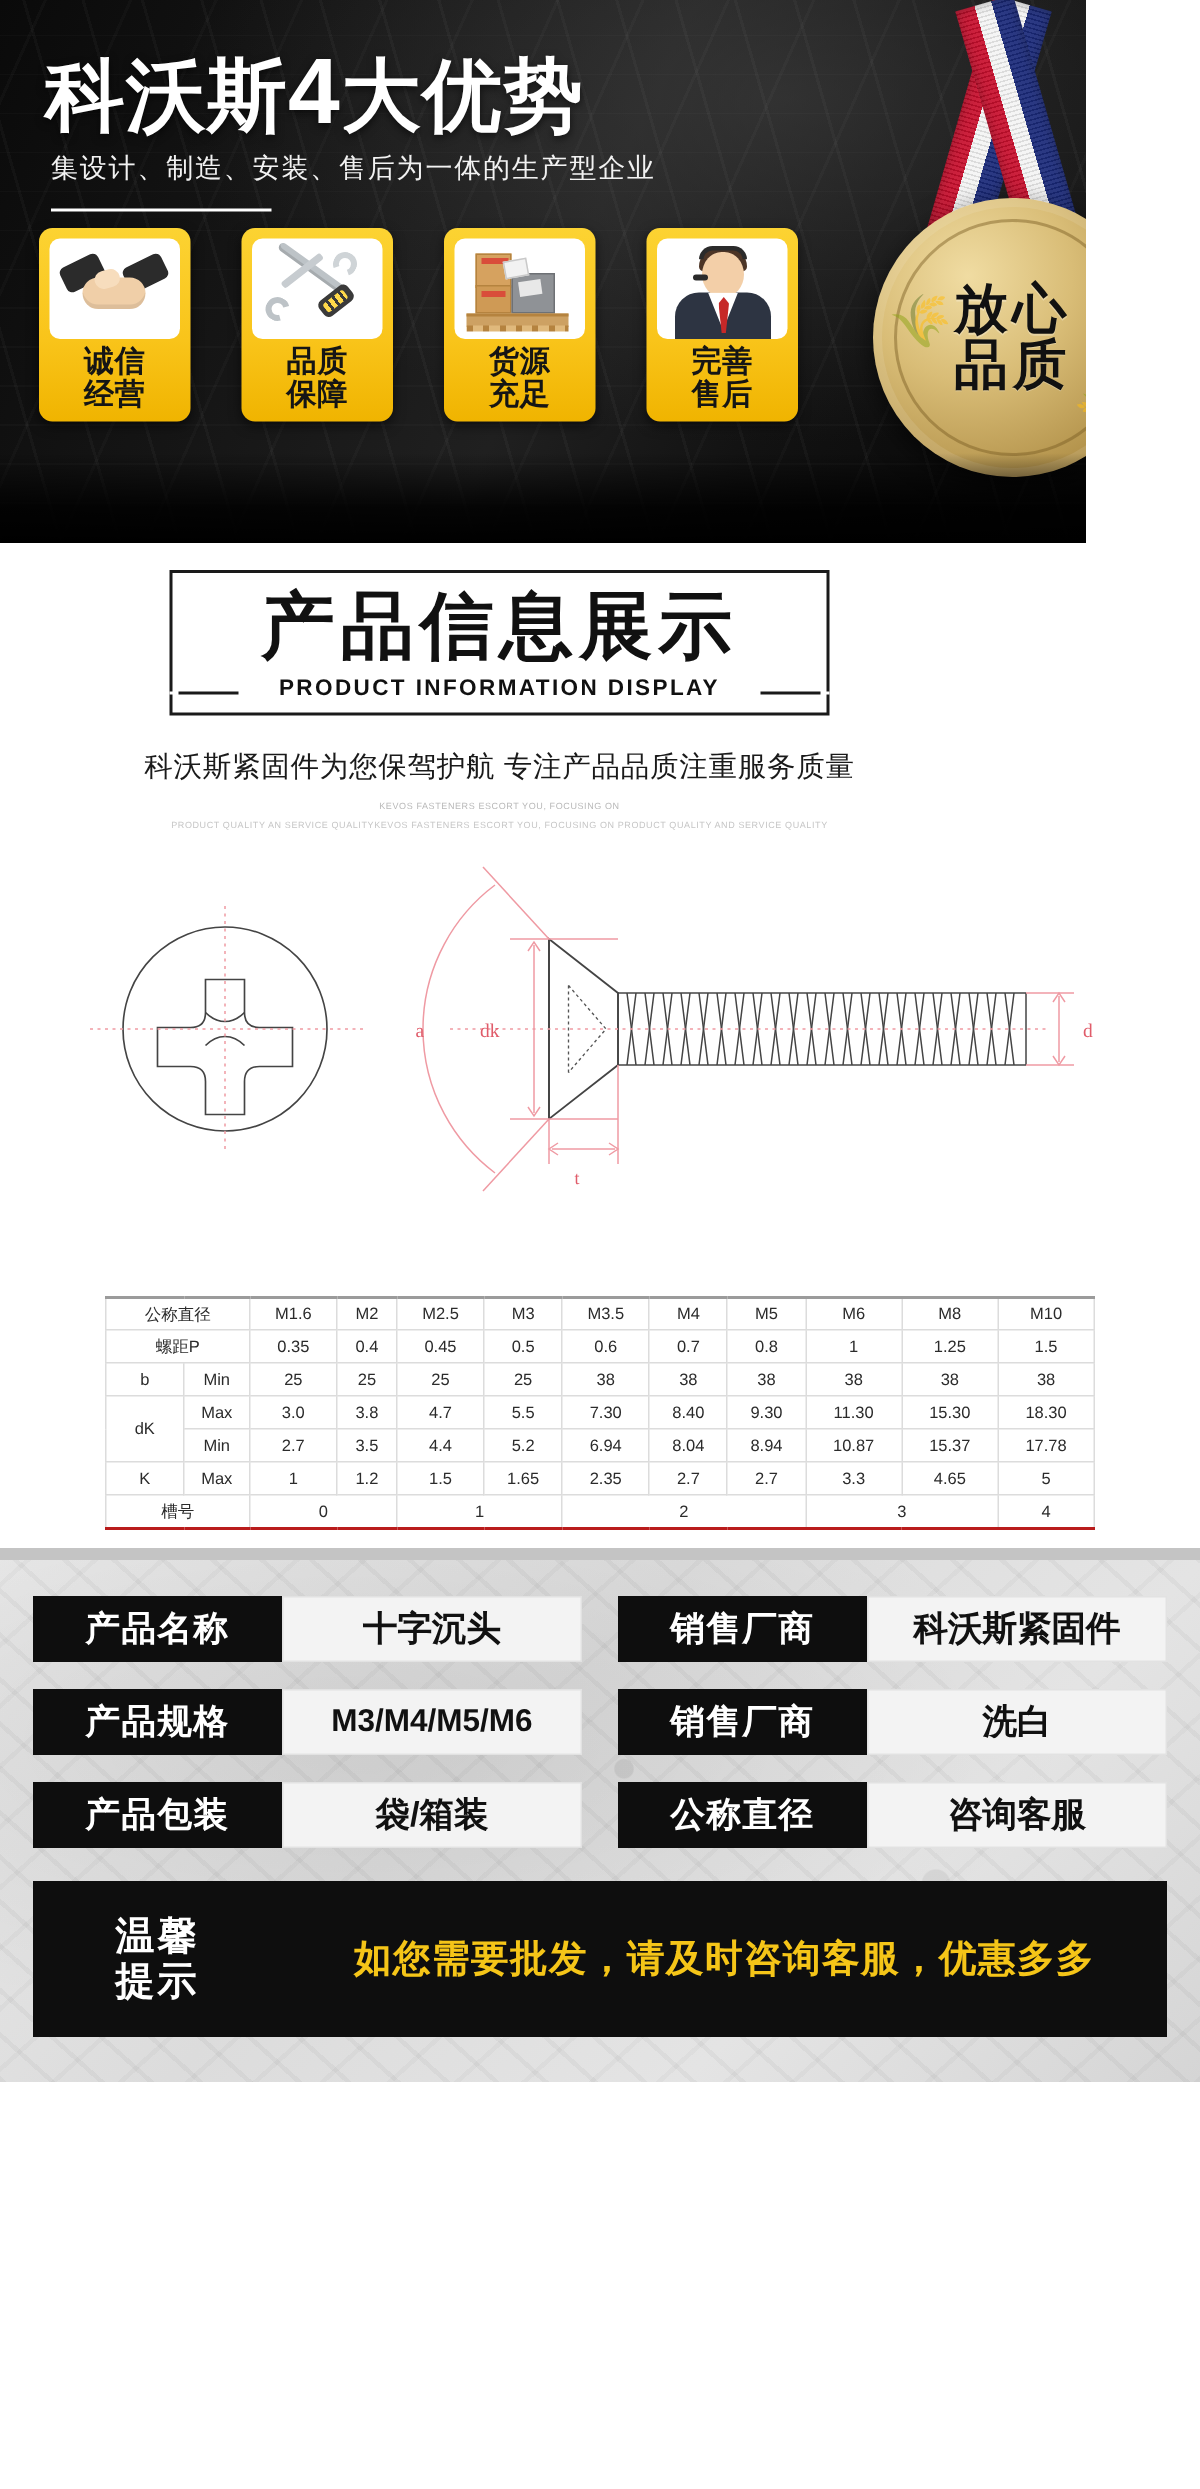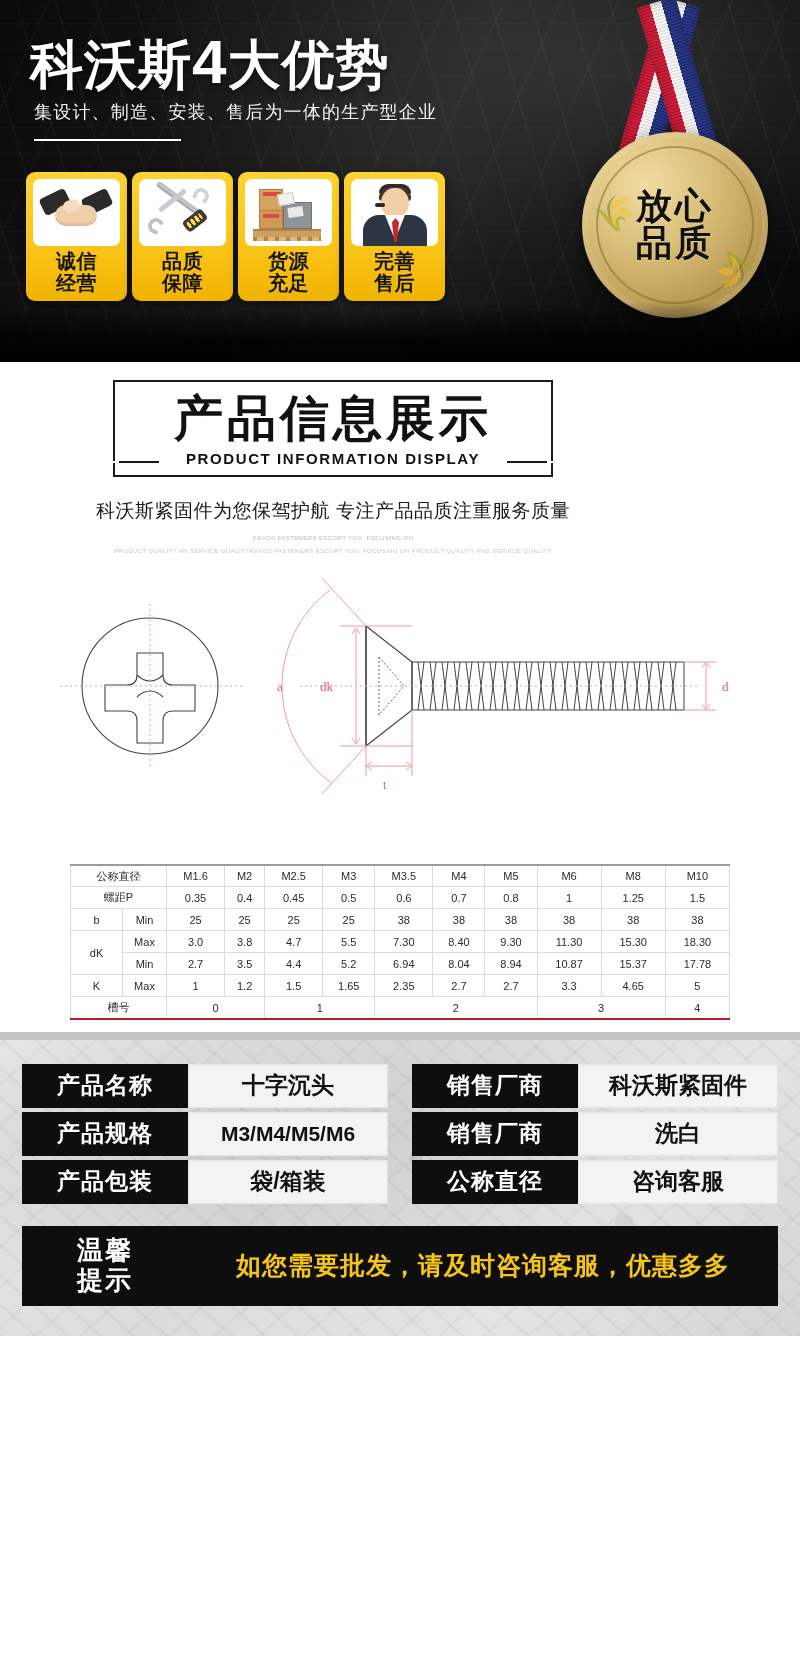--- a/index.html
+++ b/index.html
@@ -8,21 +8,21 @@
     font-family: "Liberation Sans", "DejaVu Sans", sans-serif;
     background: #ffffff;
     width: 800px;
     overflow-x: hidden;
   }
   .page { width: 800px; position: relative; }
 
   
   .hero {
     position: relative;
-    width: 800px;
+    width: 724px;
     height: 362px;
     background:
       radial-gradient(ellipse at 72% 18%, rgba(70,70,70,0.55) 0%, rgba(0,0,0,0) 55%),
       linear-gradient(115deg, #0a0a0a 0%, #161616 30%, #202020 52%, #121212 72%, #070707 100%);
     overflow: hidden;
   }
   
   .hero .girders {
     position: absolute; inset: 0;
     background:
@@ -51,21 +51,21 @@
     font-size: 18px;
     letter-spacing: 1.2px;
     white-space: nowrap;
   }
   .hero-rule {
     position: absolute; left: 34px; top: 139px;
     width: 147px; height: 2px; background: #ffffff;
   }
 
   
-  .badges { position: absolute; left: 26px; top: 172px; display: flex; gap: 5px; }
+  .badges { position: absolute; left: 26px; top: 152px; display: flex; gap: 34px; }
   .badge {
     width: 101px;
     background: linear-gradient(to bottom, #fcd332 0%, #f9c41a 58%, #f0b400 100%);
     border-radius: 9px;
     padding: 7px 7px 6px 7px;
     box-shadow: 0 3px 8px rgba(0,0,0,.55);
     text-align: center;
   }
   .badge-ico {
     width: 87px; height: 67px;
@@ -201,38 +201,38 @@
   }
   .info-panel .wm {
     position:absolute; inset:0; pointer-events:none;
     background:
       repeating-linear-gradient(42deg, rgba(0,0,0,.035) 0 3px, rgba(0,0,0,0) 3px 22px),
       repeating-linear-gradient(-42deg, rgba(0,0,0,.028) 0 3px, rgba(0,0,0,0) 3px 30px),
       radial-gradient(circle at 52% 40%, rgba(0,0,0,.07) 0 6px, rgba(0,0,0,0) 7px),
       radial-gradient(circle at 22% 72%, rgba(0,0,0,.06) 0 8px, rgba(0,0,0,0) 9px),
       radial-gradient(circle at 78% 62%, rgba(0,0,0,.06) 0 9px, rgba(0,0,0,0) 10px);
   }
-  .info-grid { position:relative; display:grid; grid-template-columns: 1fr 1fr; gap: 4px 24px; }
+  .info-grid { position:relative; display:grid; grid-template-columns: 1fr 1fr; gap: 18px 24px; }
   .info-row { display:flex; height: 44px; }
   .info-key {
     background: #0e0e0e; color:#fff;
     font-size: 23px; font-weight: 800; letter-spacing: 1px;
     display:flex; align-items:center; justify-content:center;
     width: 166px; flex: 0 0 166px;
   }
   .info-val {
     background: #f3f3f3; color:#111;
     font-size: 23px; font-weight: 700;
     display:flex; align-items:center; justify-content:center;
     flex: 1 1 auto;
     border: 1px solid #e2e2e2;
   }
   .info-val.latin { font-size: 21px; font-weight:700; }
 
-  .notice { position:relative; display:flex; height: 80px; margin-top: 22px; }
+  .notice { position:relative; display:flex; height: 104px; margin-top: 22px; }
   .notice-key {
     background:#0e0e0e; color:#fff; width: 166px; flex:0 0 166px;
     display:flex; flex-direction:column; align-items:center; justify-content:center;
     font-size: 26px; font-weight:800; line-height:1.15; letter-spacing:2px;
   }
   .notice-val {
     background:#0e0e0e; color:#f5c518; flex:1 1 auto;
     display:flex; align-items:center; justify-content:center;
     font-size: 25px; font-weight: 800; letter-spacing: 1px;
   }

